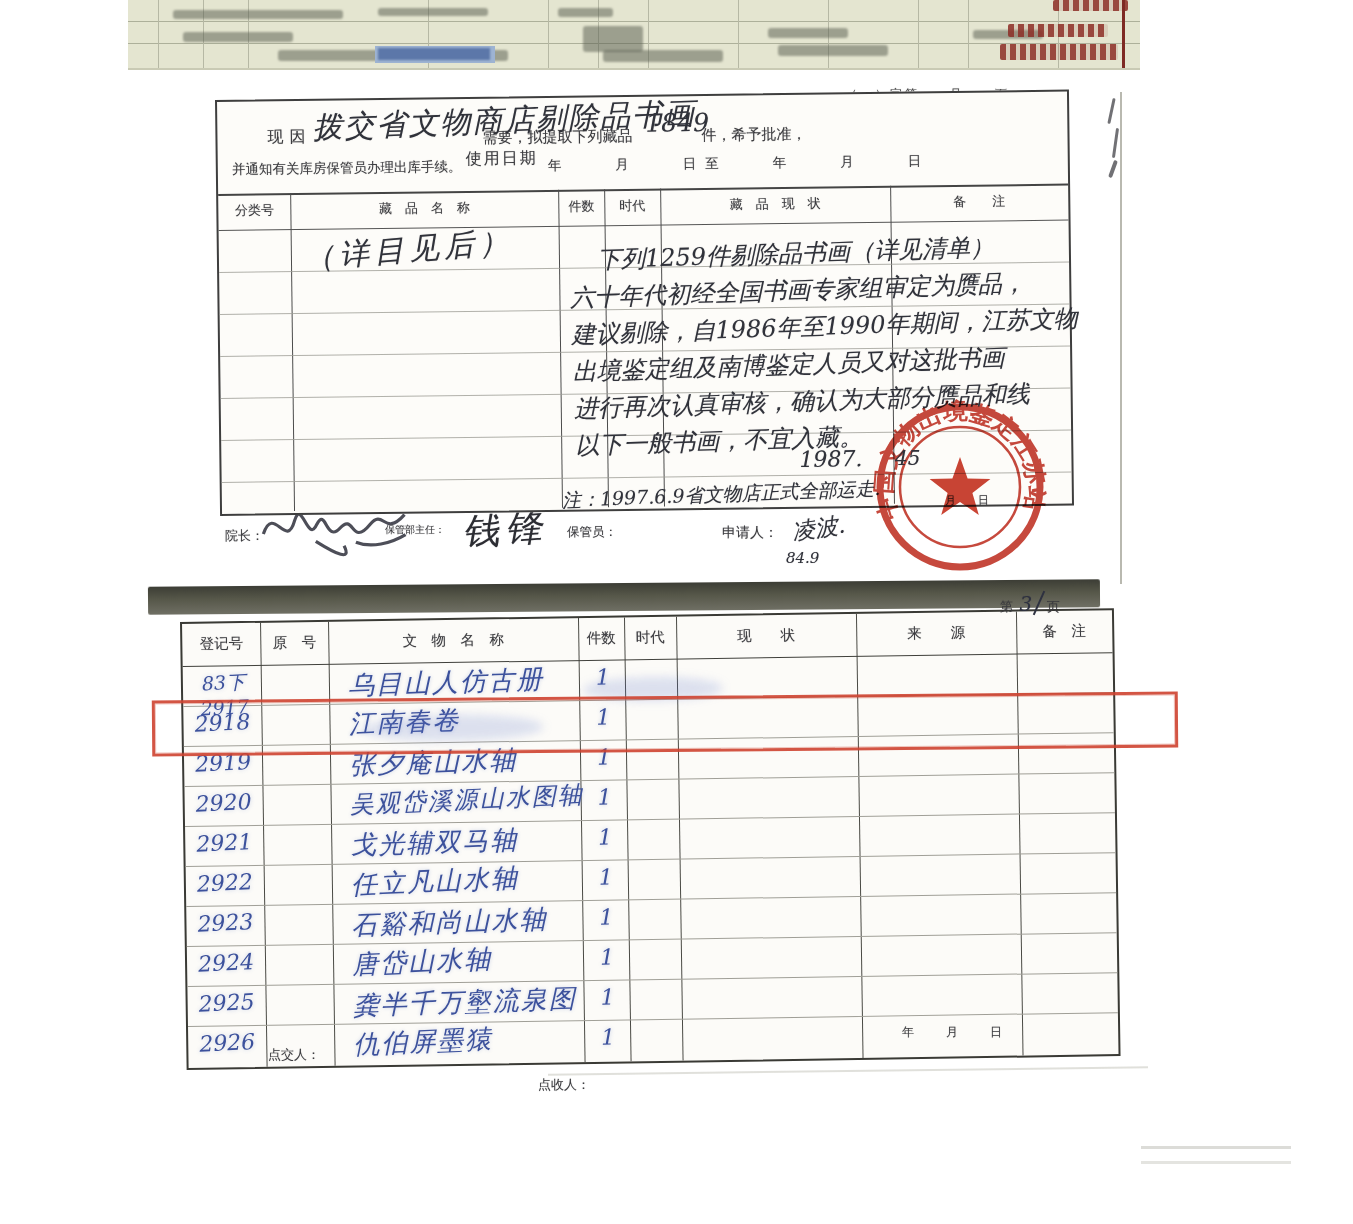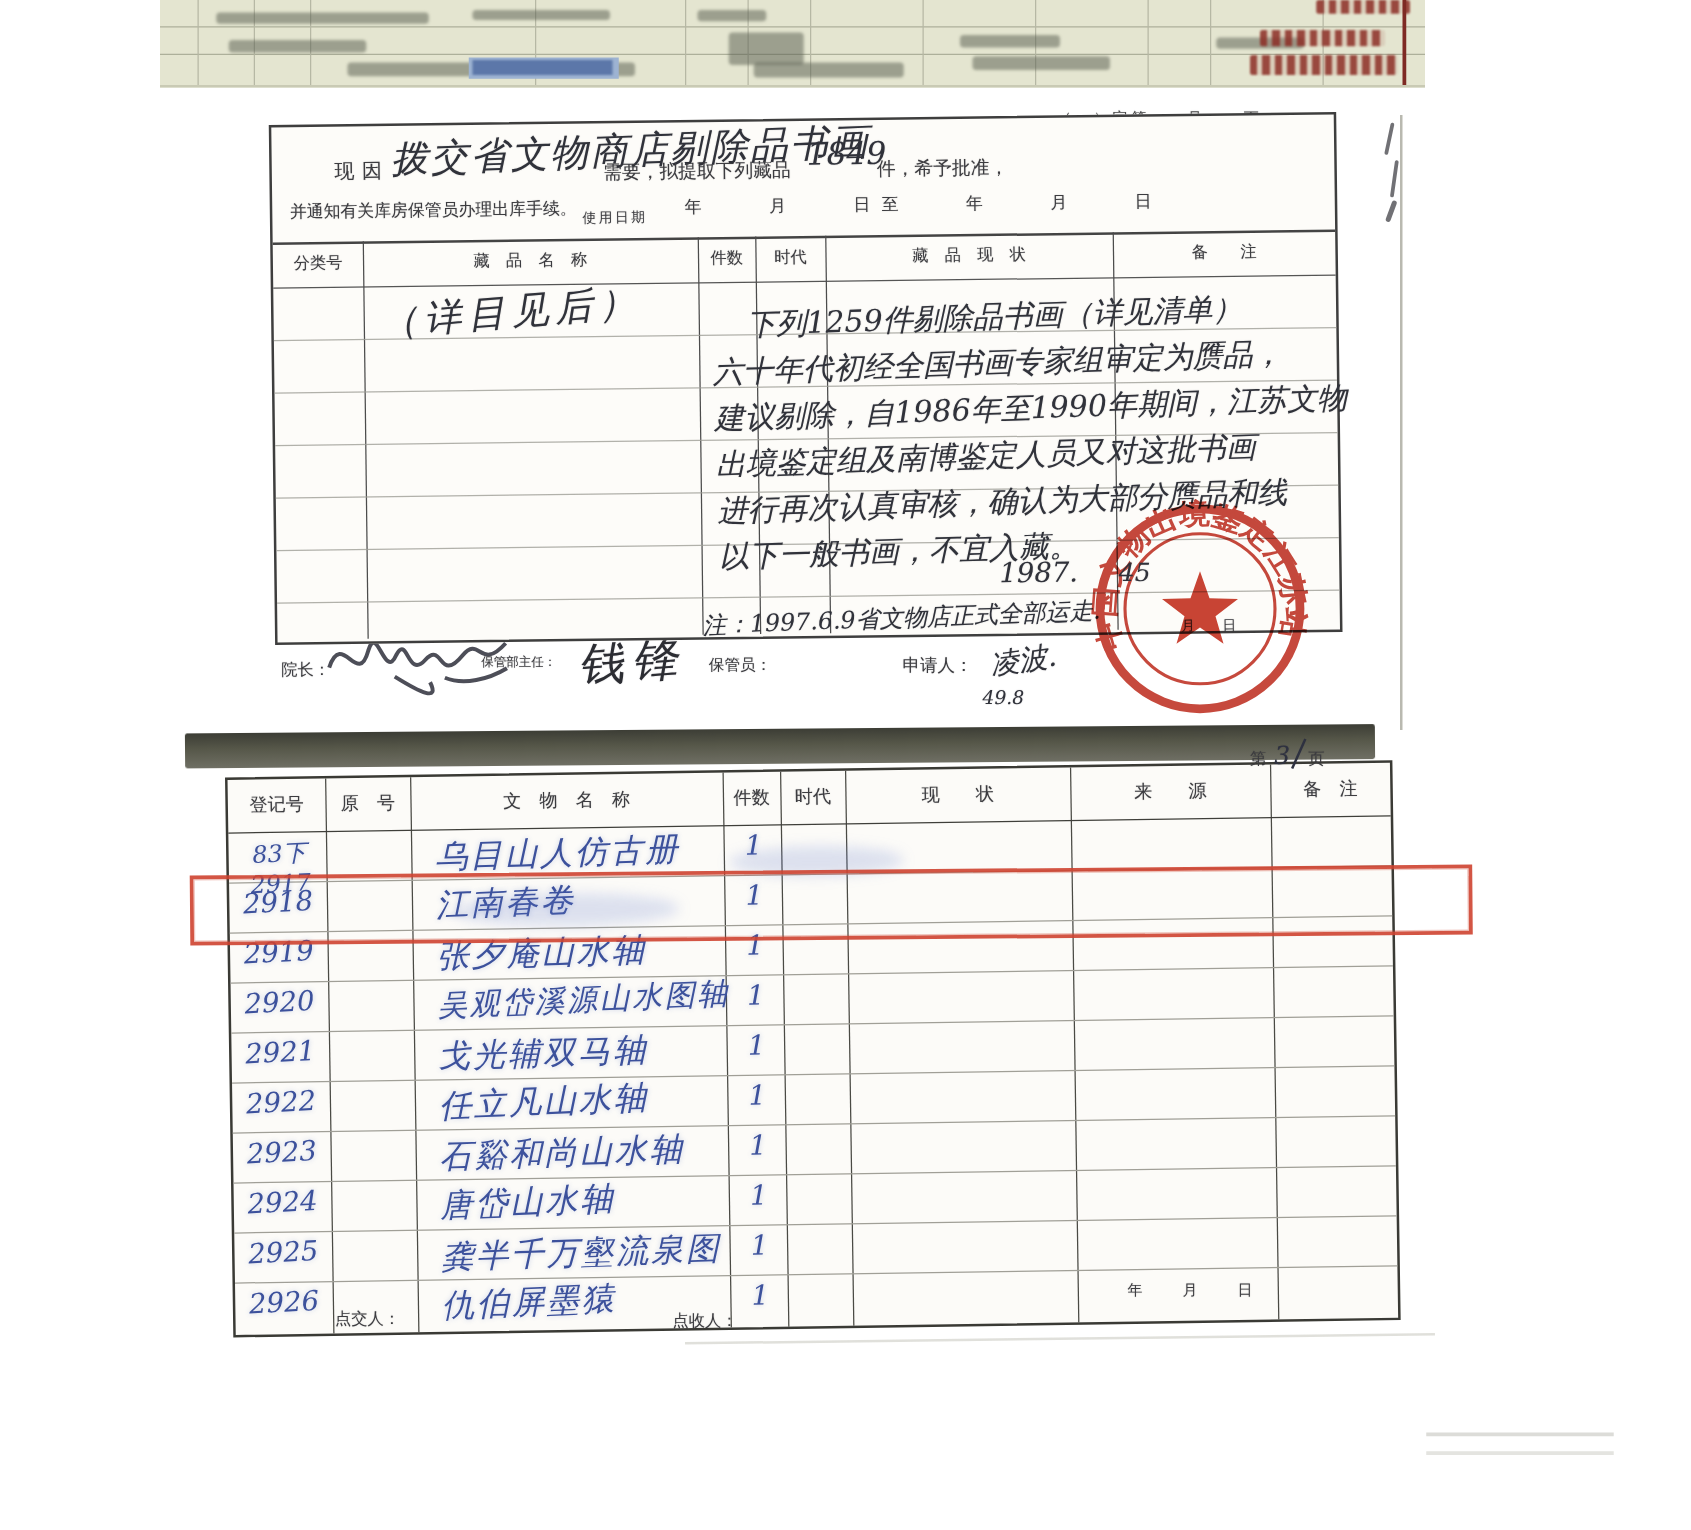--- a/index.html
+++ b/index.html
@@ -98,21 +98,21 @@
 
   <div class="abs print" style="left:845px;top:86px;font-size:12px;letter-spacing:3px;color:#4a4a4a">（　）字第　　号　　页</div>
 
   <div id="doc1" class="abs">
     <span class="abs print" style="left:50px;top:26px;font-size:16px;letter-spacing:6px">现因</span>
     <span class="abs hw" style="left:95px;top:2px;font-size:30px;letter-spacing:2px;transform:rotate(-1.5deg);white-space:nowrap">拨交省文物商店剔除品书画</span>
     <span class="abs print" style="left:265px;top:30px;font-size:15px">需要，拟提取下列藏品</span>
     <span class="abs hw" style="left:428px;top:12px;font-size:25px">1849</span>
     <span class="abs print" style="left:484px;top:30px;font-size:15px">件，希予批准，</span>
     <span class="abs print" style="left:14px;top:59px;font-size:13.5px">并通知有关库房保管员办理出库手续。</span>
-    <span class="abs print" style="left:248px;top:68px;font-size:11px;letter-spacing:2px">使用日期</span>
+    <span class="abs print" style="left:248px;top:50px;font-size:16px;letter-spacing:2px">使用日期</span>
     <span class="abs print" style="left:330px;top:59px;font-size:13.5px;letter-spacing:9px">年　　月　　日至　　年　　月　　日</span>
 
     <div class="abs" style="left:0;top:92px;width:100%;height:1.5px;background:#444"></div>
     <div class="abs" style="left:0;top:128px;width:100%;height:1px;background:#555"></div>
 
     <div class="d1-vsep" style="left:72px"></div>
     <div class="d1-vsep" style="left:340px"></div>
     <div class="d1-vsep" style="left:386px"></div>
     <div class="d1-vsep" style="left:442px"></div>
     <div class="d1-vsep" style="left:672px"></div>
@@ -151,21 +151,21 @@
 
   <span class="abs print" style="left:225px;top:527px;font-size:13px">院长：</span>
   <svg class="abs" style="left:255px;top:488px;transform:rotate(-3deg)" width="170" height="75" viewBox="0 0 170 75">
     <path d="M8,42 C20,12 30,60 40,30 C48,8 52,55 62,35 C72,18 70,55 85,40 C100,25 95,60 115,38 C130,22 128,52 150,30 M60,52 C80,66 95,74 88,58 M100,55 C115,62 135,58 150,50" stroke="#2e2f3b" stroke-width="3.2" fill="none" opacity="0.85"></path>
   </svg>
   <span class="abs print" style="left:385px;top:523px;font-size:10px">保管部主任：</span>
   <span class="abs hw" style="left:462px;top:505px;font-size:37px;letter-spacing:6px;transform:rotate(-4deg);color:#2c2d33">钱锋</span>
   <span class="abs print" style="left:567px;top:524px;font-size:12.5px">保管员：</span>
   <span class="abs print" style="left:722px;top:524px;font-size:14px">申请人：</span>
   <span class="abs hw" style="left:792px;top:513px;font-size:23px;transform:rotate(-8deg)">凌波.</span>
-  <span class="abs hw" style="left:786px;top:549px;font-size:15px">49.8</span>
+  <span class="abs hw" style="left:786px;top:549px;font-size:15px">84.9</span>
 
   <div class="abs" style="left:1120px;top:92px;width:2px;height:492px;background:#b9b9b0"></div>
   <div class="edge-smudge" style="left:1110px;top:98px;width:3px;height:26px;transform:rotate(12deg)"></div>
   <div class="edge-smudge" style="left:1114px;top:128px;width:3px;height:30px;transform:rotate(8deg)"></div>
   <div class="edge-smudge" style="left:1111px;top:160px;width:4px;height:18px;transform:rotate(20deg)"></div>
 
   <svg id="seal" class="abs" viewBox="0 0 176 176">
     <circle cx="88" cy="88" r="80" fill="none" stroke="#c03527" stroke-width="7"></circle>
     <circle cx="88" cy="88" r="60" fill="none" stroke="#c03527" stroke-width="2.5"></circle>
     <path id="sealArc" d="M 29.1 122 A 68 68 0 1 1 146.9 122" fill="none"></path>
@@ -255,21 +255,21 @@
       <span class="c-qty hw-blue">1</span>
     </div>
 
     <div class="smudge" style="left:400px;top:60px;width:140px;height:24px"></div>
     <div class="smudge" style="left:180px;top:95px;width:180px;height:26px"></div>
   </div>
 
   <div id="hl-rect" class="abs"></div>
 
   <span class="abs print" style="left:268px;top:1046px;font-size:13px;z-index:2">点交人：</span>
-  <span class="abs print" style="left:538px;top:1048px;font-size:13px;z-index:2">点收人：</span>
+  <span class="abs print" style="left:538px;top:1076px;font-size:13px;z-index:2">点收人：</span>
   <span class="abs print" style="left:902px;top:1024px;font-size:12px;letter-spacing:10px;z-index:2">年　月　日</span>
   <span class="abs vtext" style="left:1086px;top:876px">南京博物院</span>
   <div class="abs" style="left:548px;top:1070px;width:600px;height:2px;background:#d8d8d2;opacity:.8;transform:rotate(-0.7deg)"></div>
 
   <div class="grayline" style="left:1141px;top:1146px;width:212px;height:3px"></div>
   <div class="grayline" style="left:1141px;top:1161px;width:212px;height:3px;background:#e4e4e0"></div>
 
 </div>
 
 </body></html>

